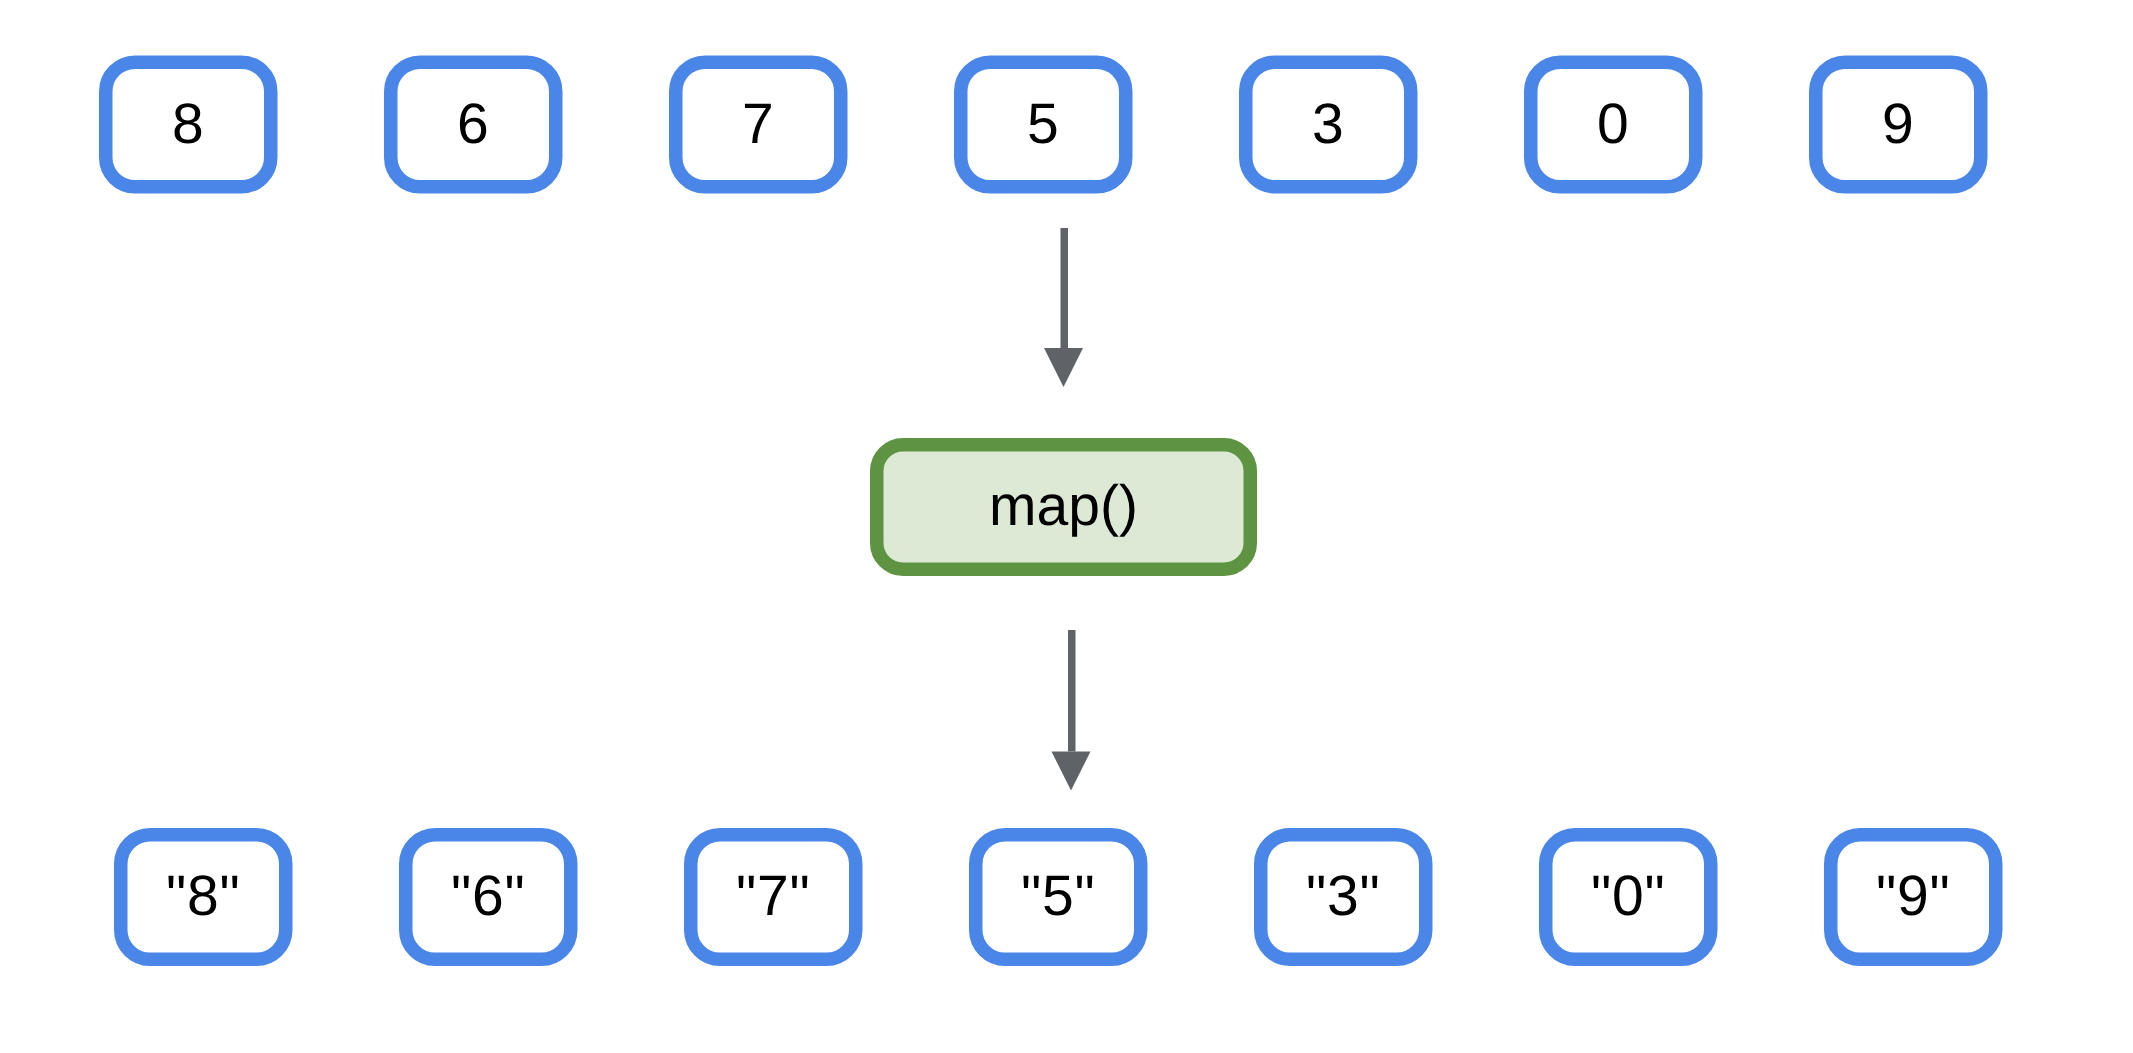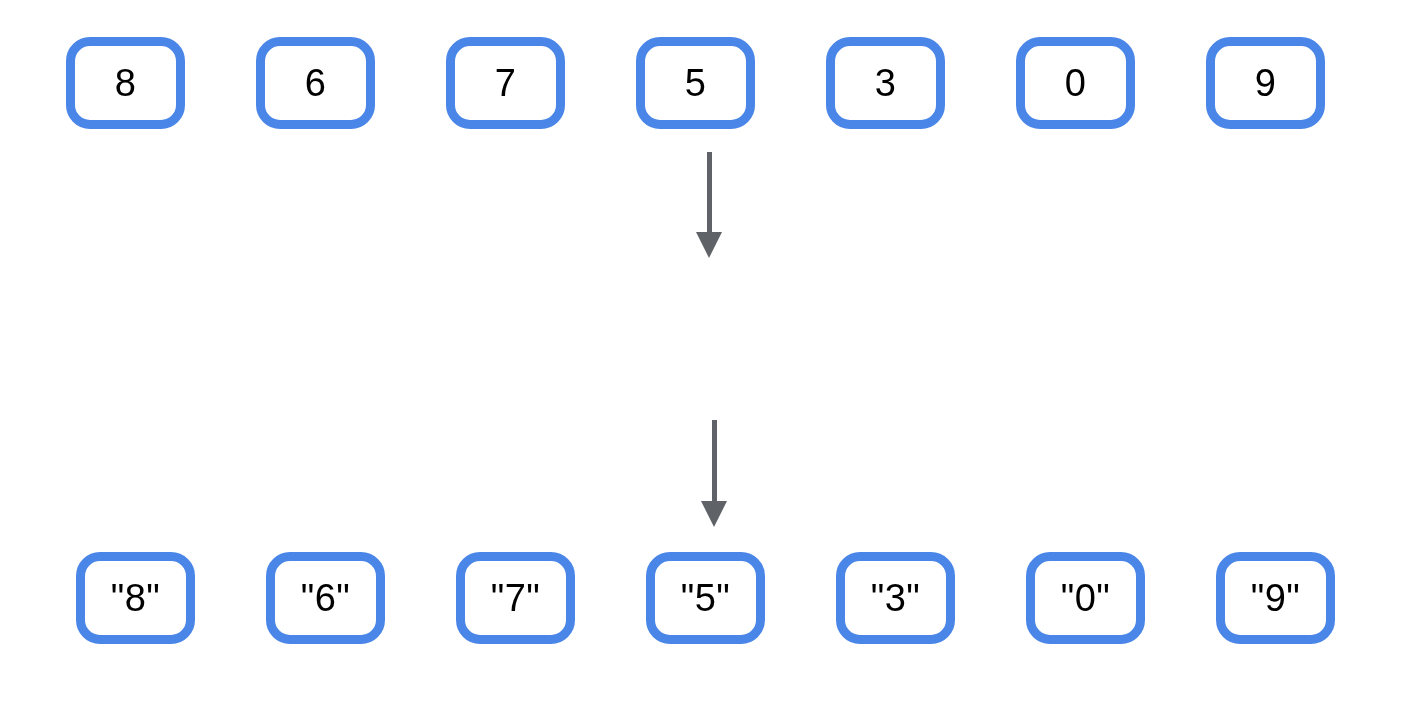--- a/index.html
+++ b/index.html
@@ -97,20 +97,21 @@
     <div class="cell">3</div>
     <div class="cell">0</div>
     <div class="cell">9</div>
   </div>
 
   <div class="arrow arrow-1">
     <div class="arrow-shaft"></div>
     <div class="arrow-head"></div>
   </div>
 
+  <div class="fn-box">map()</div>
 
   <div class="arrow arrow-2">
     <div class="arrow-shaft"></div>
     <div class="arrow-head"></div>
   </div>
 
   <div class="row row-output">
     <div class="cell">"8"</div>
     <div class="cell">"6"</div>
     <div class="cell">"7"</div>

